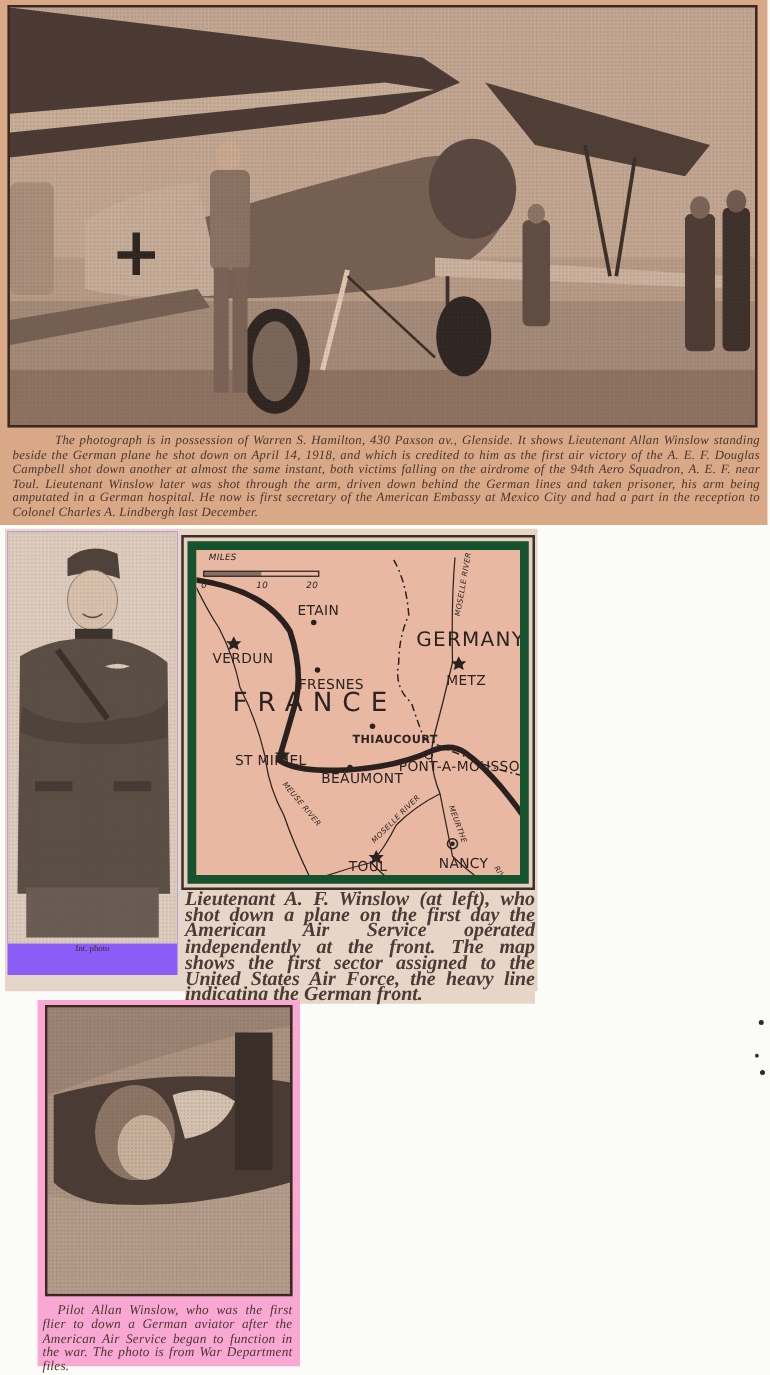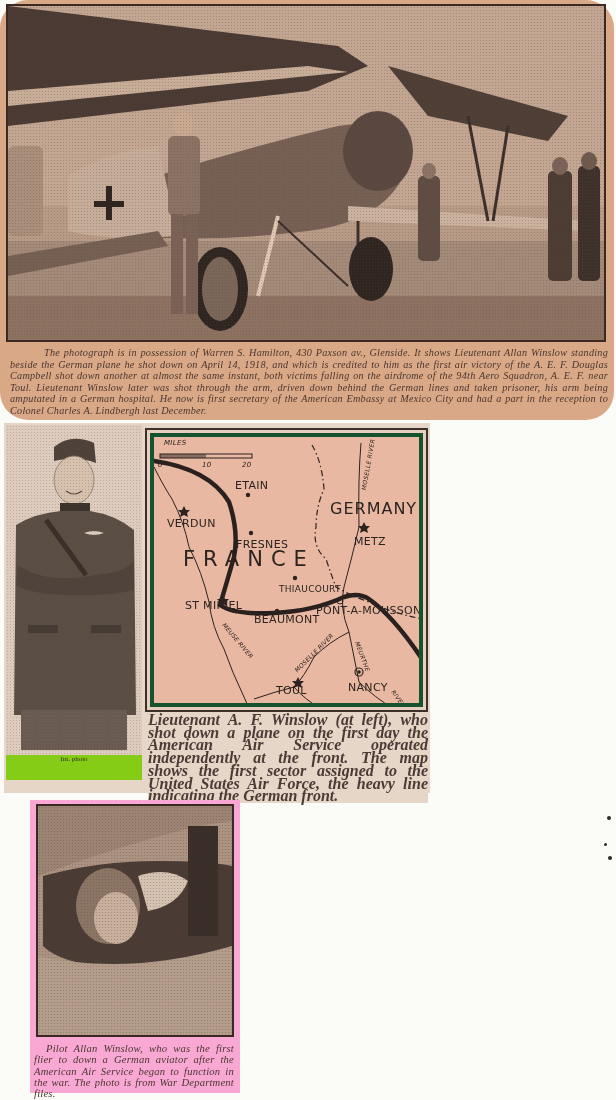--- a/index.html
+++ b/index.html
@@ -1,27 +1,27 @@
 <!DOCTYPE html>
 <html><head>
 <meta charset="utf-8">
 <style>
   html,body{margin:0;padding:0;}
   body{width:616px;height:1100px;background:#fbfbf8;position:relative;overflow:hidden;font-family:"Liberation Serif",serif;}
   .clip{position:absolute;box-sizing:border-box;}
   
-  #clip1{left:0;top:0;width:614px;height:420px;background:#d9a887;border-radius:28px;}
+  #clip1{left:0;top:0;width:614px;height:420px;background:#d9a887;}
   #photo1{position:absolute;left:6px;top:4px;width:600px;height:338px;border:2px solid #3c2a22;box-sizing:border-box;overflow:hidden;background:#a08270;}
   #caption1{position:absolute;left:10px;top:347px;width:598px;font-size:10.2px;line-height:11.6px;font-style:italic;color:#4a362e;text-align:justify;letter-spacing:0.25px;text-indent:34px;}
   
   #clip2{left:4px;top:423px;width:426px;height:370px;background:#e6d6c8;}
-  #portrait{position:absolute;left:2px;top:2px;width:136px;height:355px;background:#84cc16;overflow:hidden;text-decoration:underline;}
+  #portrait{position:absolute;left:2px;top:2px;width:136px;height:355px;background:#8b5cf6;overflow:hidden;text-decoration:underline;}
   #portrait-credit{position:absolute;left:0;width:136px;top:330px;text-align:center;font-size:7px;color:#3a2e28;}
   #map{position:absolute;left:141px;top:5px;width:283px;height:284px;border:2px solid #3d2f2a;box-sizing:border-box;background:#e7cfc0;}
-  #map-inner{position:absolute;left:3px;top:3px;right:3px;bottom:3px;border:4px solid #14532d;background:#e8b8a2;overflow:hidden;}
+  #map-inner{position:absolute;left:3px;top:3px;right:3px;bottom:3px;border:7px solid #14532d;background:#e8b8a2;overflow:hidden;}
   .mlabel{position:absolute;font-family:"DejaVu Sans",sans-serif;font-size:11px;color:#2c2320;white-space:nowrap;letter-spacing:0.3px;}
   .mriver{position:absolute;font-family:"DejaVu Sans",sans-serif;font-size:6px;font-style:italic;color:#2c2320;white-space:nowrap;letter-spacing:0.3px;}
   #caption2{position:absolute;left:144px;top:291px;width:280px;font-size:16px;line-height:12.7px;font-style:italic;font-weight:bold;color:#4b3a35;text-align:justify;background:#e6d6c8;}
   
   #clip3{left:30px;top:800px;width:210px;height:293px;background:#f9a8d4;}
   #photo3{position:absolute;left:6px;top:4px;width:198px;height:233px;border:2px solid #3a2822;box-sizing:border-box;overflow:hidden;background:#a88f7f;}
   #caption3{position:absolute;left:4px;top:243px;width:200px;font-size:10.6px;line-height:11.3px;font-style:italic;color:#4a372e;text-align:justify;text-indent:12px;letter-spacing:0.2px;}
   .speck{position:absolute;background:#2a2a2a;border-radius:50%;}
 </style>
 </head>
@@ -154,21 +154,21 @@
         <path d="M144,240 l2,4 4,0 -3,3 1,4 -4,-2 -4,2 1,-4 -3,-3 4,0z" fill="#2c2320"></path>
       </svg>
       <span class="mlabel" style="left:10px;top:2px;font-size:7px;font-style:italic;">MILES</span>
       <span class="mlabel" style="left:4px;top:24px;font-size:7px;font-style:italic;">0</span>
       <span class="mlabel" style="left:48px;top:24px;font-size:7px;font-style:italic;">10</span>
       <span class="mlabel" style="left:88px;top:24px;font-size:7px;font-style:italic;">20</span>
       <span class="mlabel" style="left:81px;top:42px;">ETAIN</span>
       <span class="mlabel" style="left:13px;top:80px;text-align:center;">VERDUN</span>
       <span class="mlabel" style="left:82px;top:101px;">FRESNES</span>
       <span class="mlabel" style="left:200px;top:98px;">METZ</span>
-      <span class="mlabel" style="left:125px;top:147px;font-size:9px;">THIAUCOURT</span>
+      <span class="mlabel" style="left:125px;top:147px;font-size:9px;font-weight:bold;">THIAUCOURT</span>
       <span class="mlabel" style="left:31px;top:162px;">ST MIHIEL</span>
       <span class="mlabel" style="left:100px;top:176px;">BEAUMONT</span>
       <span class="mlabel" style="left:162px;top:167px;">PONT-A-MOUSSON</span>
       <span class="mlabel" style="left:122px;top:247px;">TOUL</span>
       <span class="mlabel" style="left:194px;top:244px;">NANCY</span>
       <span class="mlabel" style="left:29px;top:110px;font-size:21px;letter-spacing:8px;">FRANCE</span>
       <span class="mlabel" style="left:176px;top:62px;font-size:16px;letter-spacing:1px;">GERMANY</span>
       <span class="mriver" style="left:62px;top:200px;transform:rotate(50deg);">MEUSE RIVER</span>
       <span class="mriver" style="left:134px;top:212px;transform:rotate(-45deg);">MOSELLE RIVER</span>
       <span class="mriver" style="left:188px;top:24px;transform:rotate(-80deg);">MOSELLE RIVER</span>

